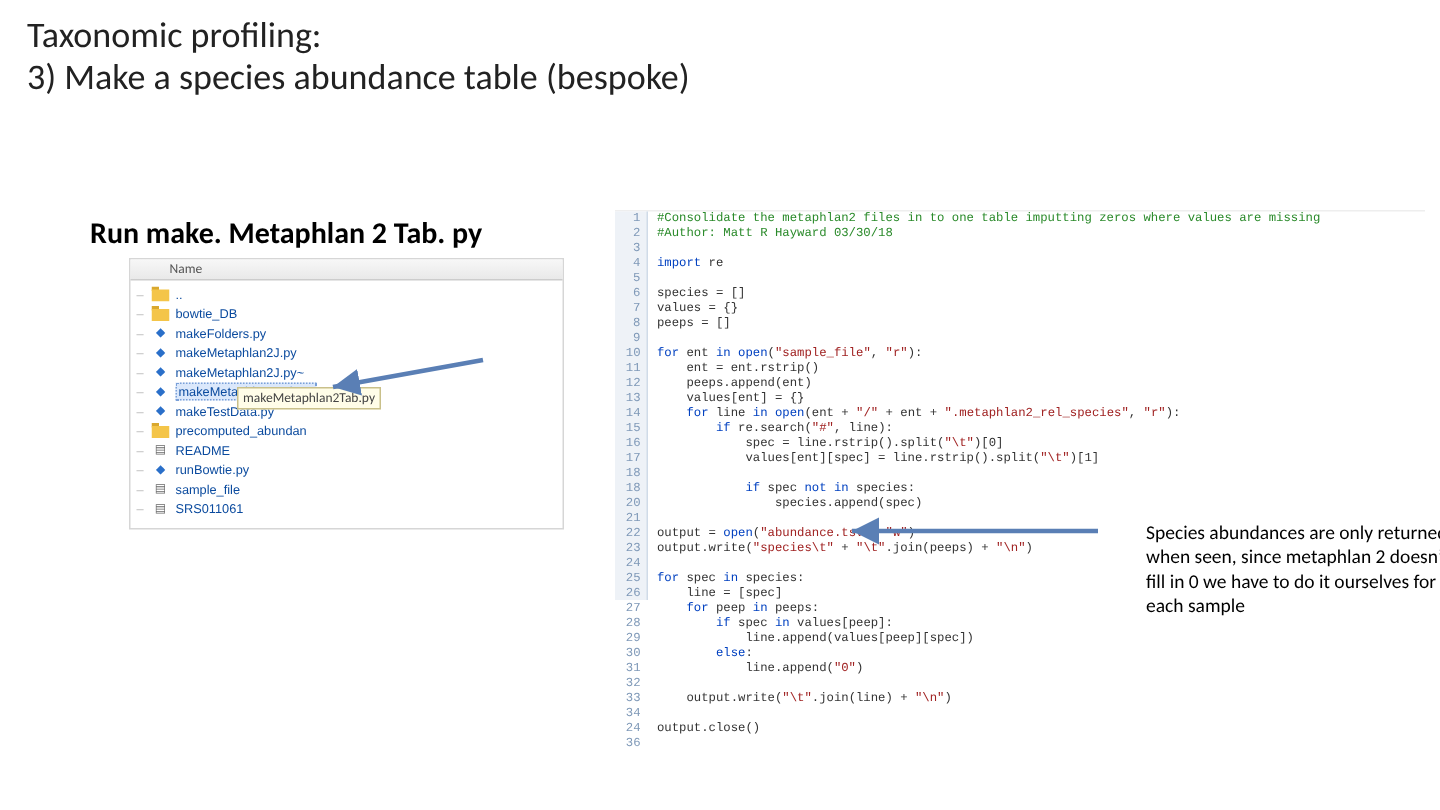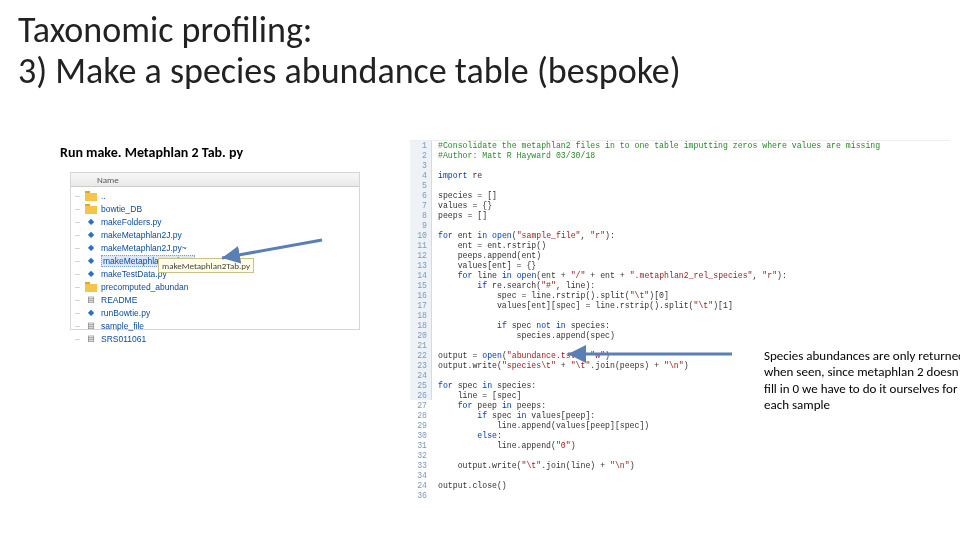--- a/index.html
+++ b/index.html
@@ -6,41 +6,41 @@
   body {
     width: 960px;
     height: 540px;
     background: #fff;
     font-family: "Segoe UI", Calibri, Arial, sans-serif;
     position: relative;
     overflow: hidden;
   }
   .title-block {
     padding: 10px 2px 4px 18px;
-    font-size: 36px;
+    font-size: 24px;
     font-weight: 300;
     color: #222;
     line-height: 1.15;
   }
   .subhead {
     position: absolute;
     left: 60px;
     top: 144px;
-    font-size: 14px;
+    font-size: 20px;
     font-weight: 600;
     color: #000;
   }
 
   
   .filepanel {
     position: absolute;
-    left: 70px;
+    left: 86px;
     top: 172px;
     width: 290px;
-    height: 158px;
+    height: 181px;
     background: #fff;
     border: 1px solid #d6d6d6;
     font-size: 9px;
     color: #333;
   }
   .filepanel .hdr {
     height: 14px;
     background: linear-gradient(#f7f7f7, #e9e9e9);
     border-bottom: 1px solid #ccc;
     display: flex;

